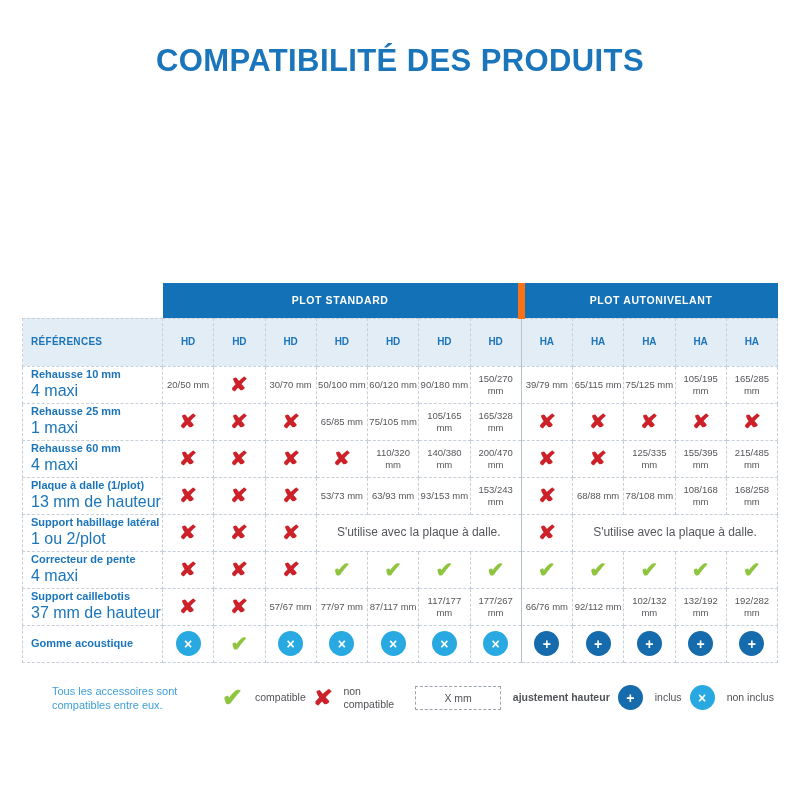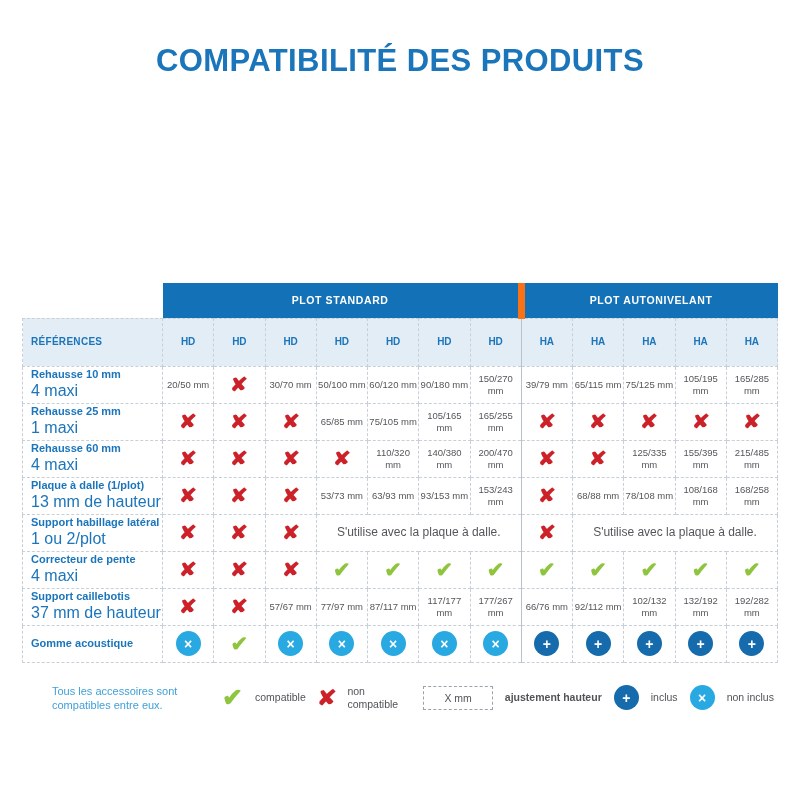--- a/index.html
+++ b/index.html
@@ -115,21 +115,21 @@
     font-size: 10.5px;
     color: #515357;
     line-height: 1.25;
     max-width: 64px;
   }
   .legend-item .lbl.wide { max-width: 110px; font-weight: bold; }
   .xmm-box {
     border: 1px dashed #9aa3ab;
     font-size: 10.5px;
     color: #515357;
-    padding: 5px 20px;
+    padding: 5px 28px;
     background: #fff;
   }
 </style>
 </head>
 <body>
 
 <div class="page-title">COMPATIBILITÉ DES PRODUITS</div>
 
 <div class="table-wrap">
   <table>
@@ -193,21 +193,21 @@
           <td class="rowlabel">
             <span class="l1">Rehausse 25 mm</span>
             <span class="l2">1 maxi</span>
           </td>
           <td><span class="mk x">✘</span></td>
           <td><span class="mk x">✘</span></td>
           <td><span class="mk x">✘</span></td>
           <td>65/85 mm</td>
           <td>75/105 mm</td>
           <td>105/165 mm</td>
-          <td>165/255 mm</td>
+          <td>165/328 mm</td>
           <td class="grp-split"><span class="mk x">✘</span></td>
           <td><span class="mk x">✘</span></td>
           <td><span class="mk x">✘</span></td>
           <td><span class="mk x">✘</span></td>
           <td><span class="mk x">✘</span></td>
         </tr>
         <tr>
           <td class="rowlabel">
             <span class="l1">Rehausse 60 mm</span>
             <span class="l2">4 maxi</span>

